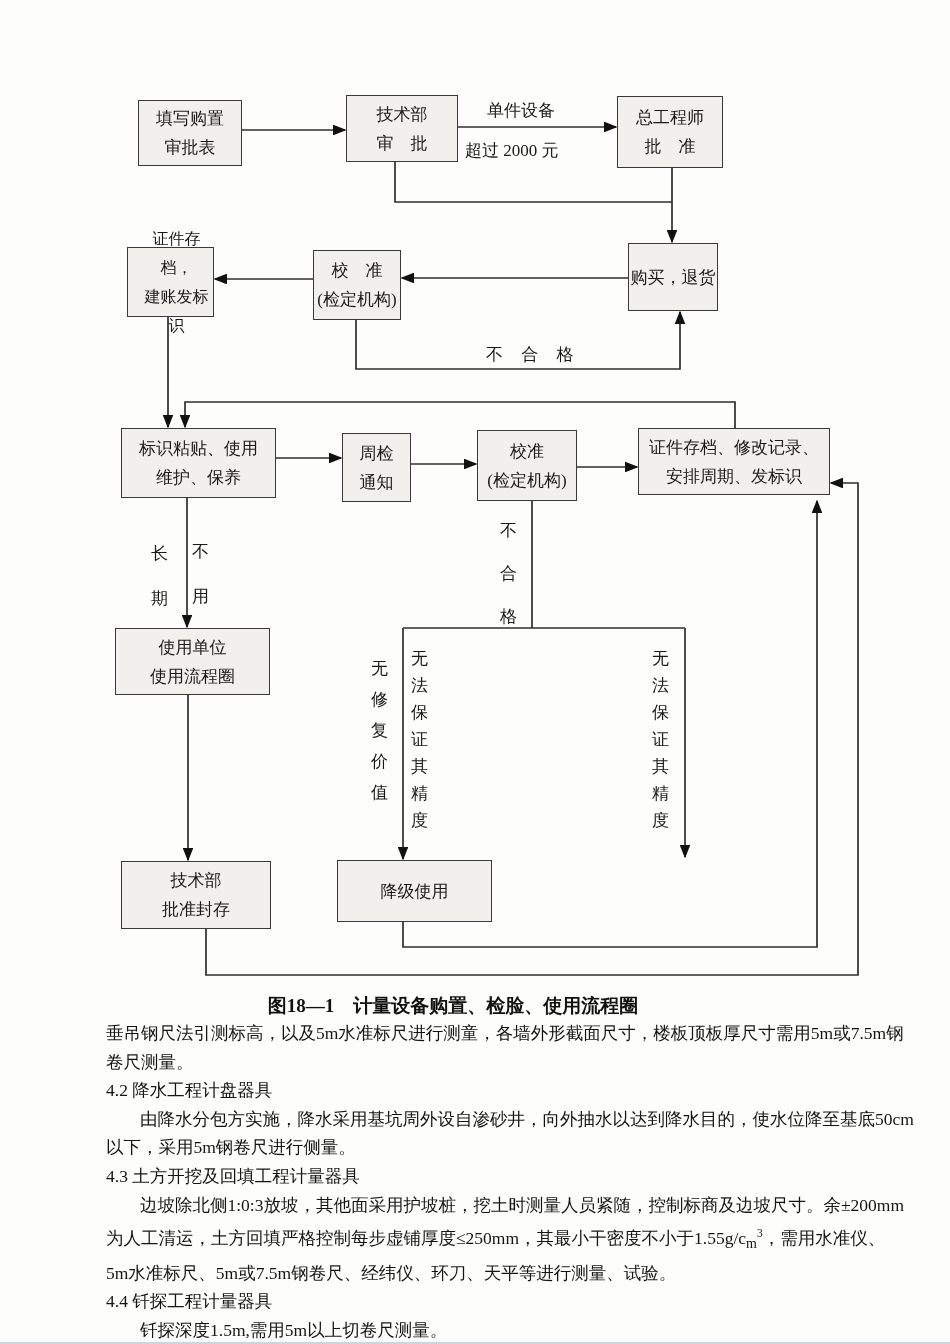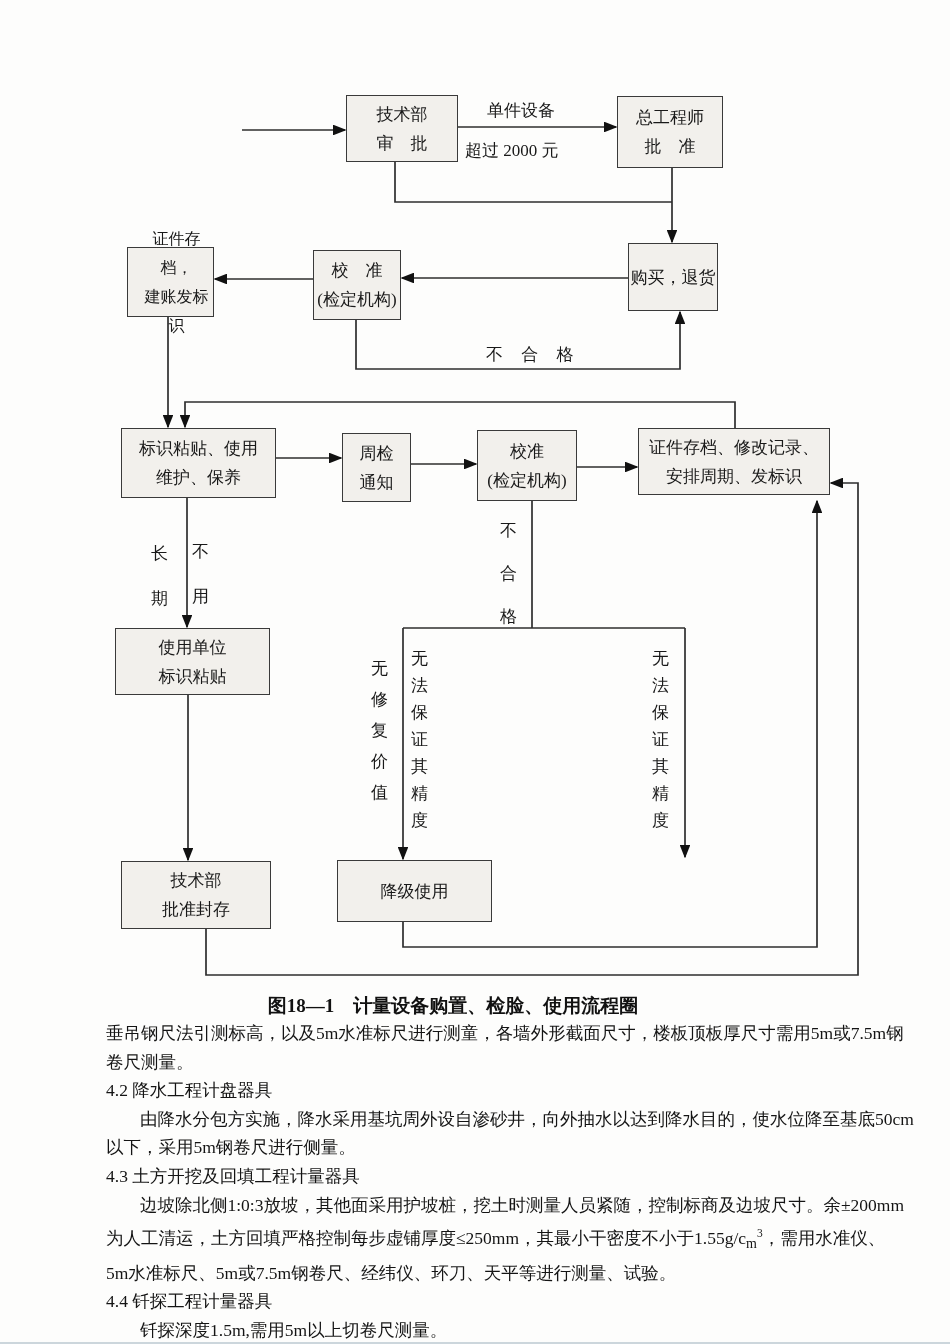--- a/index.html
+++ b/index.html
@@ -69,20 +69,24 @@
         <polyline points="188,695 188,860" marker-end="url(#arw)"></polyline>
         <polyline points="532,501 532,628"></polyline>
         <polyline points="403,628 685,628"></polyline>
         <polyline points="403,628 403,859" marker-end="url(#arw)"></polyline>
         <polyline points="685,628 685,857" marker-end="url(#arw)"></polyline>
         <polyline points="403,922 403,947 817,947 817,501" marker-end="url(#arw)"></polyline>
         <polyline points="206,929 206,975 858,975 858,483 831,483" marker-end="url(#arw)"></polyline>
       </g>
     </svg>
 
+    <div class="fbox" style="left:138px;top:100px;width:104px;height:66px;">
+      <span>填写购置</span>
+      <span>审批表</span>
+    </div>
 
     <div class="fbox" style="left:346px;top:95px;width:112px;height:67px;">
       <span>技术部</span>
       <span>审　批</span>
     </div>
 
     <div class="fbox" style="left:628px;top:243px;width:90px;height:68px;">
       <span>购买，退货</span>
     </div>
 
@@ -116,21 +120,21 @@
       <span>(检定机构)</span>
     </div>
 
     <div class="fbox" style="left:638px;top:428px;width:192px;height:67px;">
       <span>证件存档、修改记录、</span>
       <span>安排周期、发标识</span>
     </div>
 
     <div class="fbox" style="left:115px;top:628px;width:155px;height:67px;">
       <span>使用单位</span>
-      <span>标识粘贴</span>
+      <span>使用流程圈</span>
     </div>
 
     <div class="fbox" style="left:121px;top:861px;width:150px;height:68px;">
       <span>技术部</span>
       <span>批准封存</span>
     </div>
 
     <div class="fbox" style="left:337px;top:860px;width:155px;height:62px;">
       <span>降级使用</span>
     </div>

